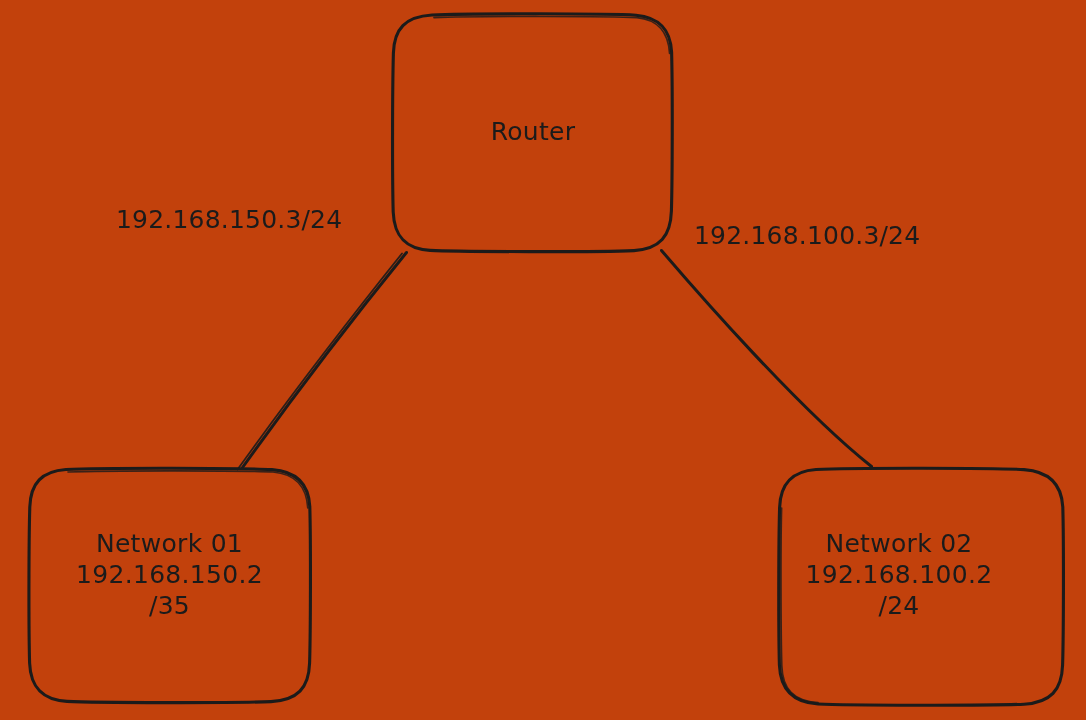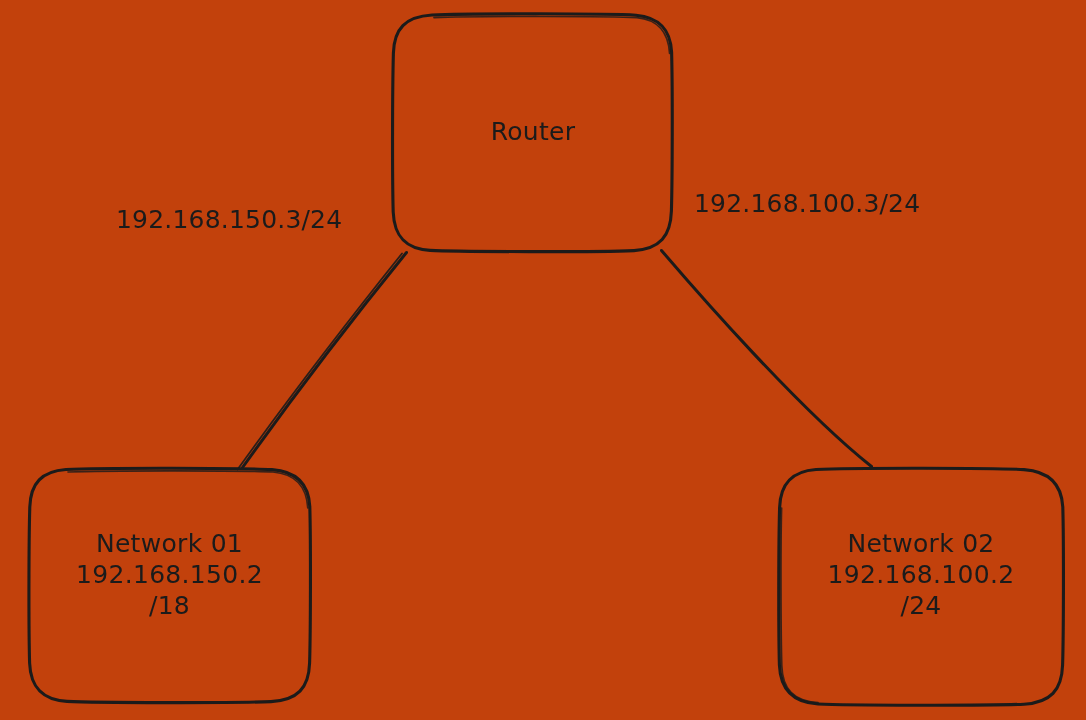--- a/index.html
+++ b/index.html
@@ -70,32 +70,32 @@
     left: 393px;
     top: 116px;
     width: 280px;
   }
   #network-01-label {
     left: 28px;
     top: 528px;
     width: 283px;
   }
   #network-02-label {
-    left: 778px;
+    left: 756px;
     top: 528px;
     width: 286px;
   }
   #edge-label-left {
     left: 99px;
     top: 204px;
     margin-left: 17px;
   }
   #edge-label-right {
     left: 694px;
-    top: 188px;
+    top: 220px;
   }
 </style>
 </head>
 <body>
 
 <div id="diagram-canvas">
 
   <svg id="diagram-svg" viewBox="0 0 1086 720">
 
     <g>
@@ -151,21 +151,21 @@
                C 780.6 544 780.8 633 781.8 666
                C 782.6 689 793.5 701 818 702.6"></path>
     </g>
 
   </svg>
 
   <div class="node-label" id="router-label">Router</div>
 
   <div class="node-label" id="network-01-label">Network 01
 192.168.150.2
-/18</div>
+/35</div>
 
   <div class="node-label" id="network-02-label">Network 02
 192.168.100.2
 /24</div>
 
   <div class="edge-label" id="edge-label-left">192.168.150.3/24</div>
 
   <div class="edge-label" id="edge-label-right">192.168.100.3/24</div>
 
 </div>

